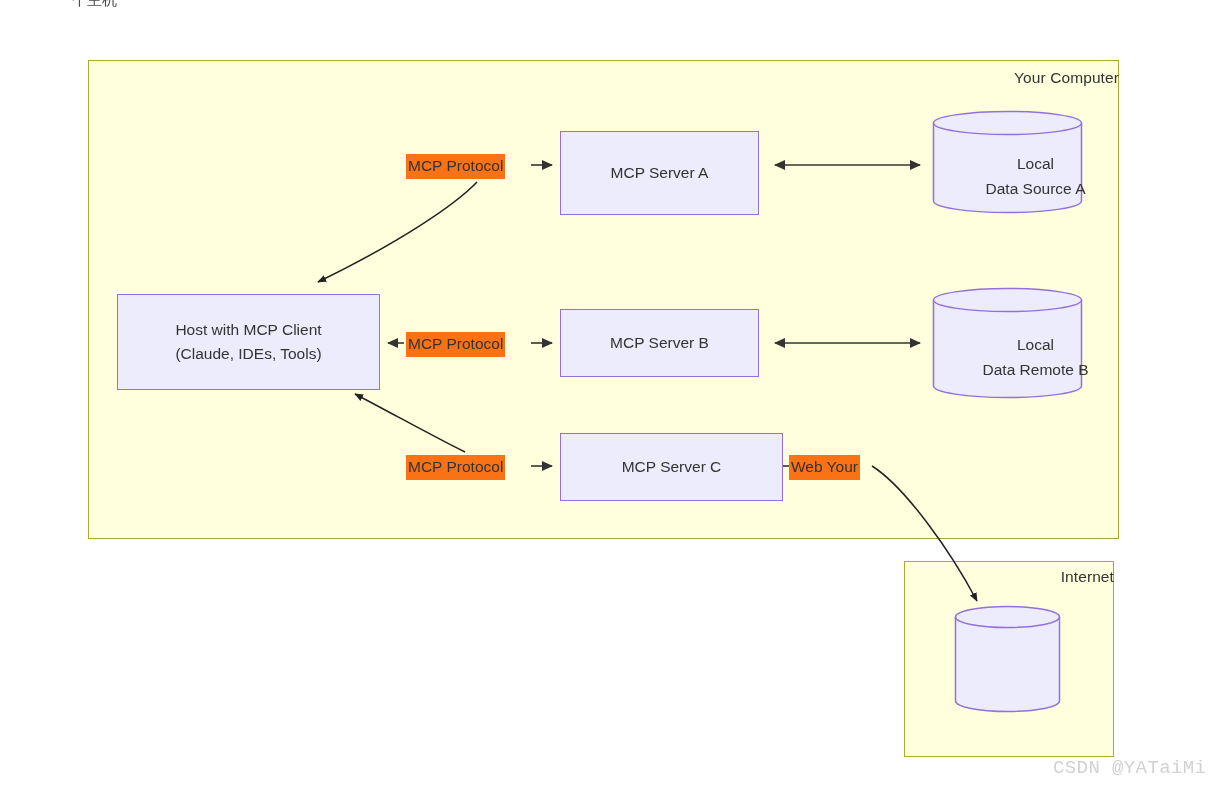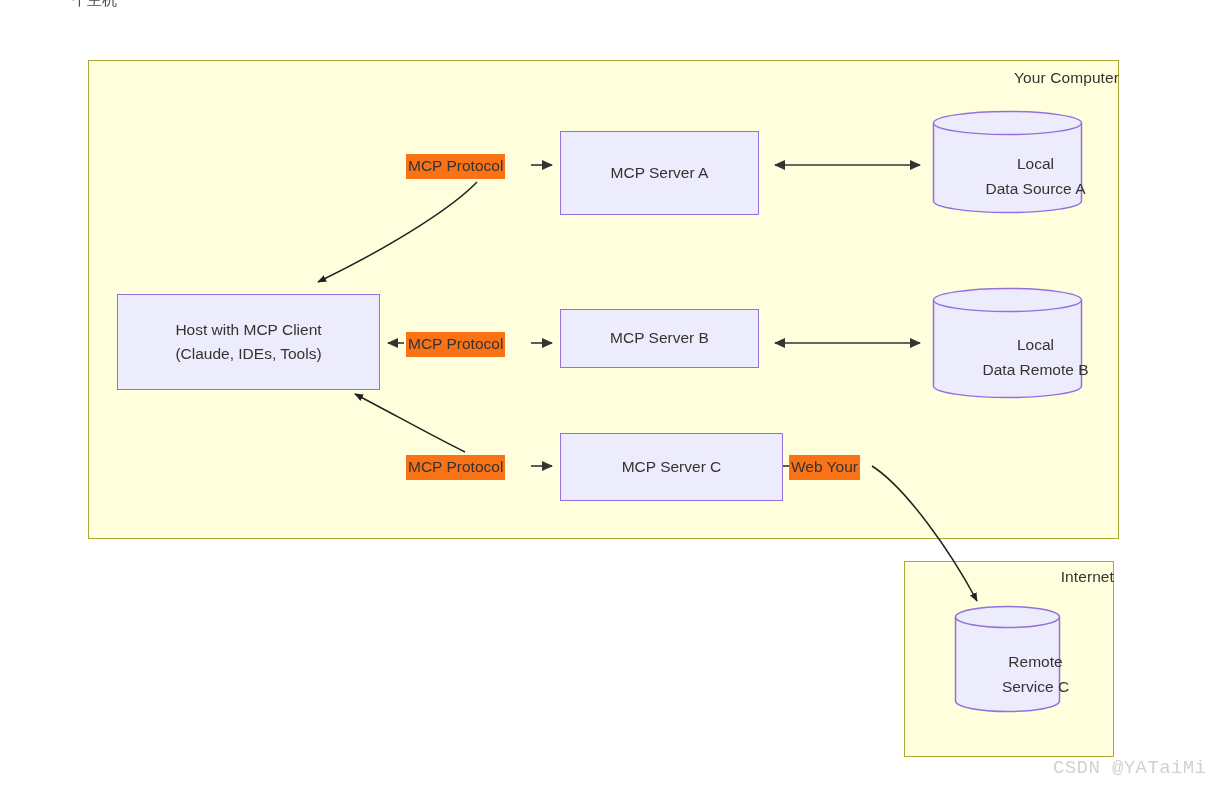--- a/index.html
+++ b/index.html
@@ -168,21 +168,21 @@
 
 <div class="node-box" style="left:117px; top:294px; width:263px; height:96px;">
   <span>Host with MCP Client</span>
   <span class="line2">(Claude, IDEs, Tools)</span>
 </div>
 
 <div class="node-box" style="left:560px; top:131px; width:199px; height:84px;">
   <span>MCP Server A</span>
 </div>
 
-<div class="node-box" style="left:560px; top:309px; width:199px; height:59px;">
+<div class="node-box" style="left:560px; top:309px; width:199px; height:68px;">
   <span>MCP Server B</span>
 </div>
 
 <div class="node-box" style="left:560px; top:433px; width:223px; height:68px;">
   <span>MCP Server C</span>
 </div>
 
 <div class="cyl" style="left:932px; top:111px; width:151px; height:102px;">
   <svg width="151" height="102" viewBox="0 0 151 102" xmlns="http://www.w3.org/2000/svg">
     <path d="M 1.5 12 L 1.5 90 A 74 11.5 0 0 0 149.5 90 L 149.5 12" fill="#ececfd" stroke="#9370db" stroke-width="1.5"></path>
@@ -203,24 +203,20 @@
     <div>Local</div>
     <div>Data Remote B</div>
   </div>
 </div>
 
 <div class="cyl" style="left:954px; top:606px; width:107px; height:107px;">
   <svg width="107" height="107" viewBox="0 0 107 107" xmlns="http://www.w3.org/2000/svg">
     <path d="M 1.5 11 L 1.5 95 A 52 10.5 0 0 0 105.5 95 L 105.5 11" fill="#ececfd" stroke="#9370db" stroke-width="1.5"></path>
     <ellipse cx="53.5" cy="11" rx="52" ry="10.5" fill="#ececfd" stroke="#9370db" stroke-width="1.5"></ellipse>
   </svg>
-  <div class="cyl-label" style="top:43px;">
-    <div>Remote</div>
-    <div>Service C</div>
-  </div>
 </div>
 
 <div class="edge-label" style="left:406px; top:154px;">MCP Protocol</div>
 
 <div class="edge-label" style="left:406px; top:332px;">MCP Protocol</div>
 
 <div class="edge-label" style="left:406px; top:455px;">MCP Protocol</div>
 
 <div class="edge-label" style="left:789px; top:455px;">Web Your</div>
 

